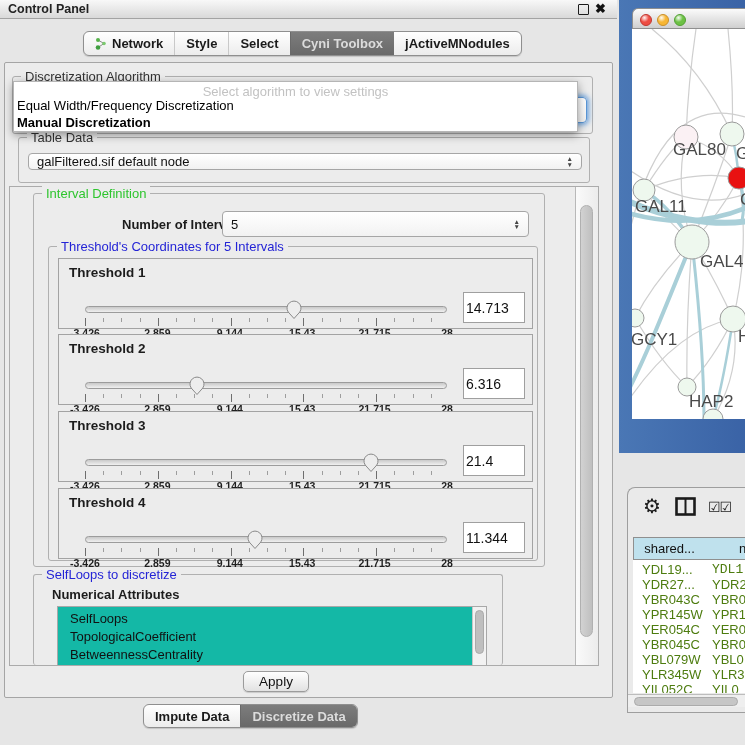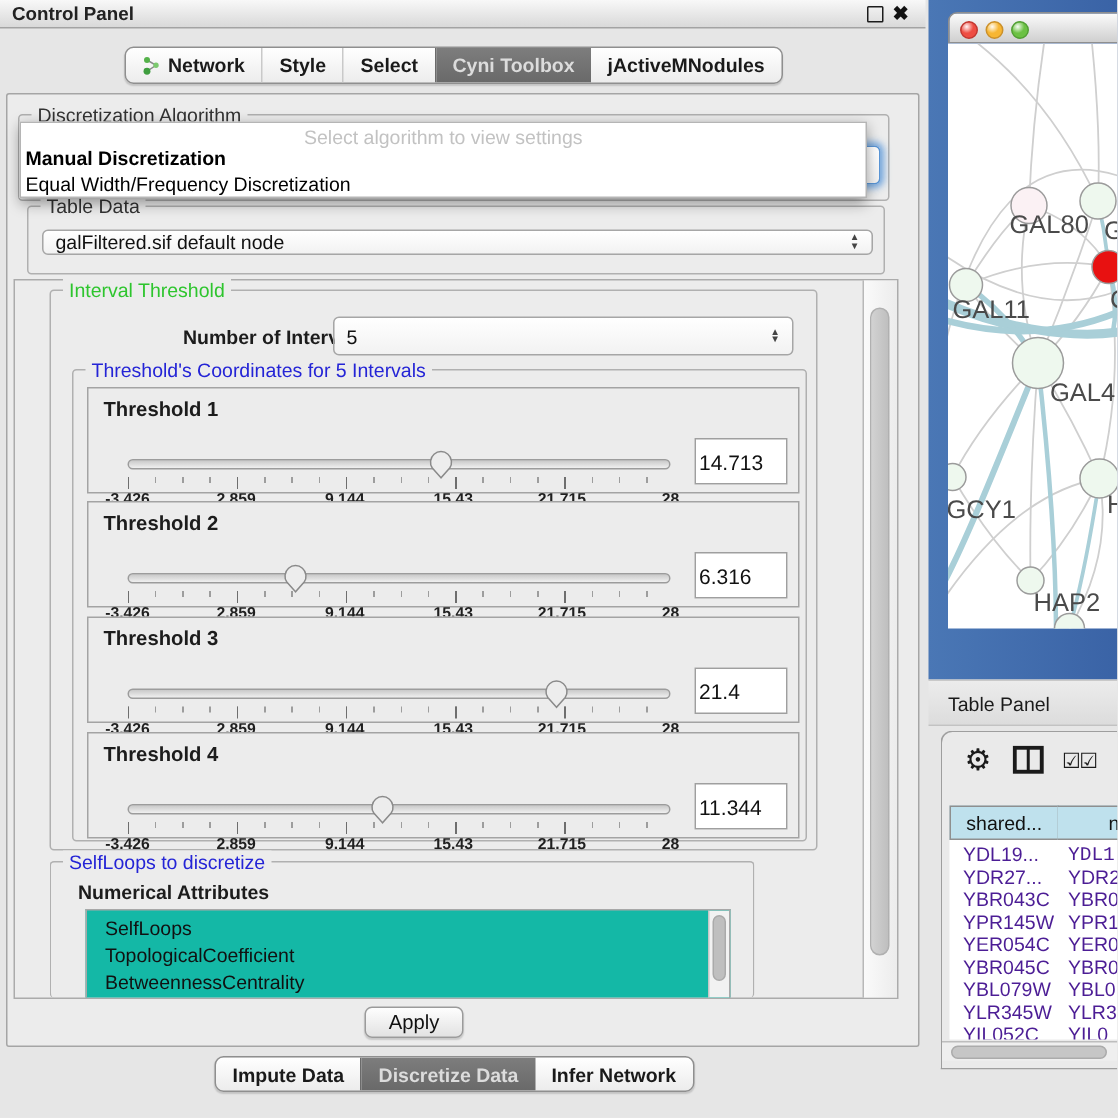--- a/index.html
+++ b/index.html
@@ -66,21 +66,21 @@
   .bluepanel{left:619px;top:0;width:126px;height:453px;background:linear-gradient(90deg,#4a77b5,#3a63a6);}
   .frame-titlebar{left:632px;top:8px;width:113px;height:21px;border:1px solid #8f8f8f;border-right:none;border-radius:6px 0 0 0;background:linear-gradient(#fbfbfb,#cfcfcf);}
   .light{position:absolute;top:5px;width:12px;height:12px;border-radius:50%;}
   .gloss{background-image:radial-gradient(circle at 35% 28%,rgba(255,255,255,.95),rgba(255,255,255,0) 45%);}
   .canvas{left:632px;top:29px;width:113px;height:390px;background:#fff;}
 
   .tp-bar{left:619px;top:453px;width:126px;height:31px;background:linear-gradient(#ececec,#dcdcdc);border-top:1px solid #c9c9c9;border-bottom:1px solid #c2c2c2;}
   .tp-bar .t{position:absolute;left:13px;top:8px;font-size:13px;color:#1a1a1a;}
   .tp-win{left:627px;top:487px;width:118px;height:226px;border:1px solid #9e9e9e;border-right:none;border-radius:8px 0 0 0;background:#eaeaea;}
   .th-cell{position:absolute;top:0;height:23px;background:#bfe1ed;border:1px solid #8f8f8f;display:flex;align-items:center;justify-content:center;font-size:13px;color:#111;overflow:hidden;}
-  .row-cell{position:absolute;font-size:13px;color:#4c1d95;white-space:nowrap;}
+  .row-cell{position:absolute;font-size:13px;color:#4d7c0f;white-space:nowrap;}
   .hsb{position:absolute;left:0;right:0;bottom:5px;height:13px;background:#efefef;border-top:1px solid #bdbdbd;}
   .hsb .thumb{position:absolute;left:6px;top:2px;width:104px;height:9px;border-radius:5px;background:#c6c6c6;border:1px solid #ababab;}
 
   .toolbar-ic{position:absolute;color:#1b1b1b;}
 </style>
 </head>
 <body>
 
 <div class="stage">
 
@@ -138,21 +138,21 @@
     </div>
   </div>
 
   <div class="abs scrollpane">
     <div class="vsb">
         <div class="thumb" style="top:18px;height:432px;"></div>
       </div>
   </div>
 
   <div class="abs group" style="left:33px;top:193px;width:512px;height:374px;">
-    <span class="gtitle green">Interval Threshold</span>
+    <span class="gtitle green">Interval Definition</span>
   </div>
   <div class="abs" style="left:75px;top:217px;font-weight:bold;padding-left:47px;">Number of Intervals</div>
   <div class="abs combo" style="left:222px;top:211px;width:307px;height:26px;">
     <span class="grow">5</span>
     <span class="stepper">
         <span>▲</span>
         <span>▼</span>
       </span>
   </div>
 
@@ -255,29 +255,26 @@
 
   <div class="abs btn" style="left:243px;top:671px;width:66px;height:21px;">Apply</div>
 
   <div class="abs tabstrip" style="left:143px;top:704px;height:24px;">
     <div class="seg">
         <span>Impute Data</span>
       </div>
     <div class="seg sel">
         <span>Discretize Data</span>
       </div>
-    <div class="seg">
-        <span>Infer Network</span>
-      </div>
   </div>
 
   <div class="abs popup" style="left:13px;top:81px;width:565px;height:51px;z-index:50;">
     <div class="hint">Select algorithm to view settings</div>
+    <div class="opt">Equal Width/Frequency Discretization</div>
     <div class="opt b">Manual Discretization</div>
-    <div class="opt">Equal Width/Frequency Discretization</div>
   </div>
 
   <div class="abs bluepanel"></div>
 
   <div class="abs frame-titlebar">
     <span class="light gloss" style="left:7px;background-color:#ee4d43;border:1px solid #c23831;"></span>
     <span class="light gloss" style="left:24px;background-color:#f7b633;border:1px solid #cb902a;"></span>
     <span class="light gloss" style="left:41px;background-color:#6cc144;border:1px solid #53a035;"></span>
   </div>
 
@@ -336,23 +333,20 @@
         <text x="108" y="176">C</text>
         <text x="3" y="183">GAL11</text>
         <text x="68" y="238">GAL4</text>
         <text x="106" y="313">H</text>
         <text x="-1" y="316">GCY1</text>
         <text x="57" y="378">HAP2</text>
       </g>
     </svg>
   </div>
 
-  <div class="abs tp-bar">
-    <span class="t">Table Panel</span>
-  </div>
 
   <div class="abs tp-win">
     <span class="toolbar-ic" style="left:15px;top:6px;font-size:20px;">⚙</span>
     <svg class="toolbar-ic" style="left:47px;top:9px;" width="21" height="19">
         <rect x="1.5" y="1.5" width="18" height="16" fill="none" stroke="#1b1b1b" stroke-width="2.6"></rect>
         <line x1="10.5" y1="1.5" x2="10.5" y2="17.5" stroke="#1b1b1b" stroke-width="2"></line>
       </svg>
     <span class="toolbar-ic" style="left:80px;top:11px;font-size:14px;letter-spacing:-1px;">☑☑</span>
 
     <div class="th-cell" style="left:5px;top:49px;width:73px;">shared...</div>

